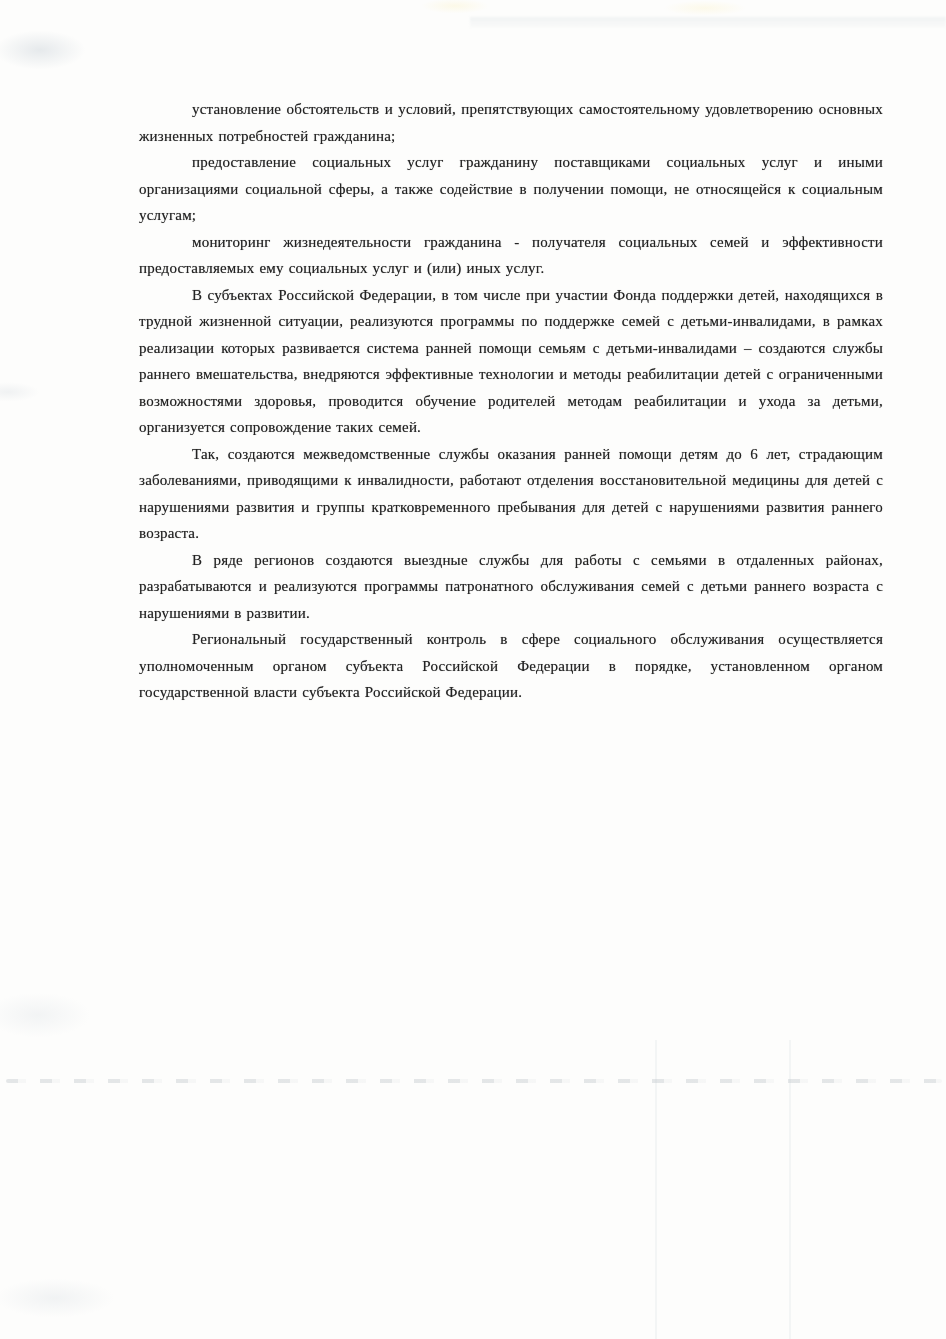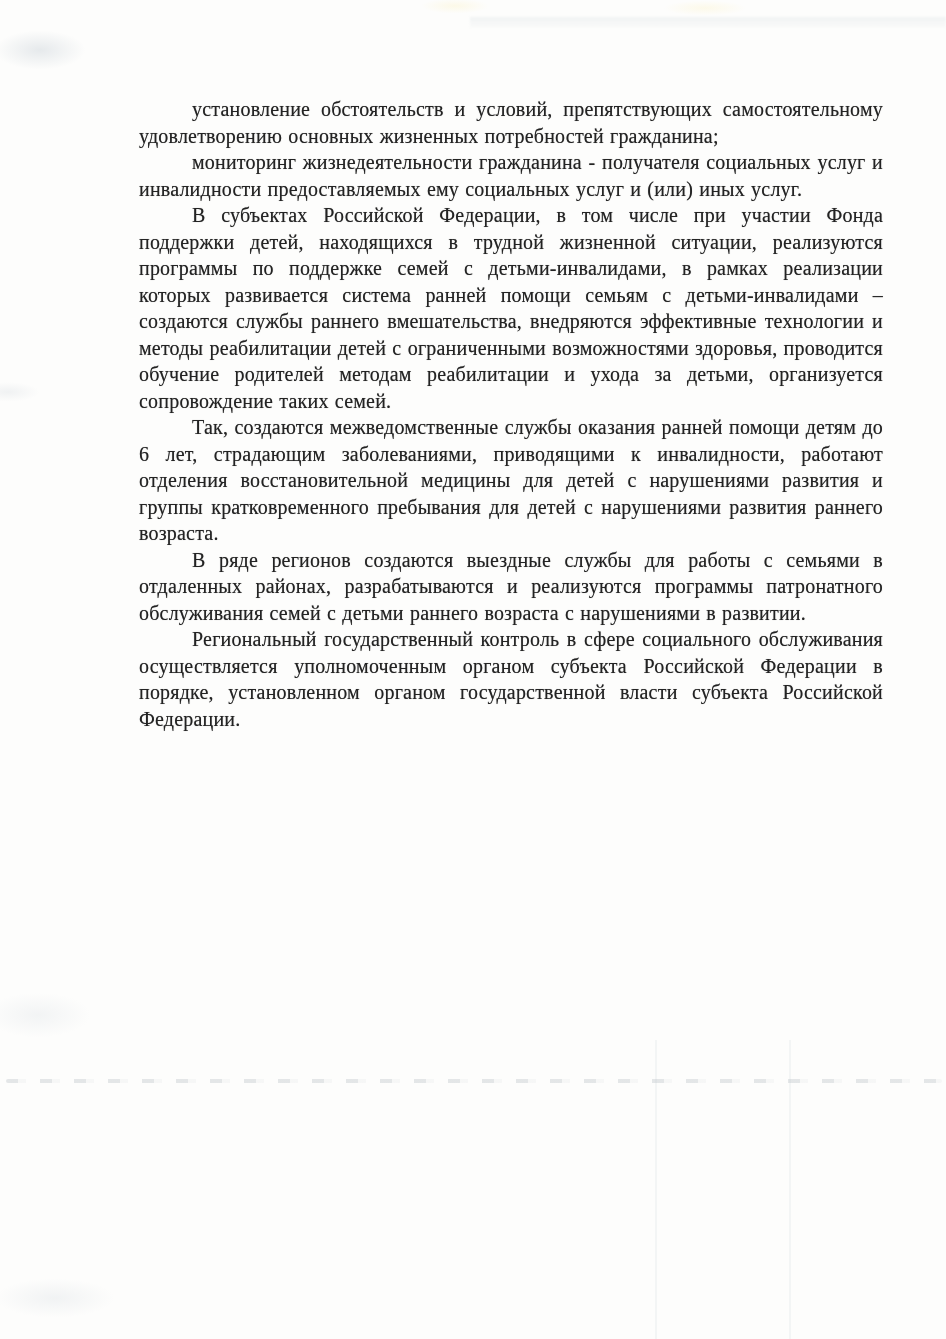--- a/index.html
+++ b/index.html
@@ -48,21 +48,21 @@
     background: rgba(190,200,210,0.15);
   }
   .v-streak.s1 { left: 655px; }
   .v-streak.s2 { left: 789px; }
   .text-block {
     position: absolute;
     left: 139px;
     top: 96px;
     width: 744px;
     font-family: "Liberation Serif", "DejaVu Serif", serif;
-    font-size: 20px;
+    font-size: 15px;
     line-height: 26.5px;
     color: #232323;
     text-align: justify;
     letter-spacing: 0.2px;
     word-spacing: 1px;
     text-shadow: 0 0 0.7px rgba(35,35,35,0.55);
   }
   .text-block p {
     margin: 0;
     text-indent: 53px;
@@ -72,19 +72,20 @@
 <body>
 
 <div class="page">
   <div class="band-top"></div>
   <div class="speckle-line"></div>
   <div class="v-streak s1"></div>
   <div class="v-streak s2"></div>
 
   <div class="text-block">
     <p>установление обстоятельств и условий, препятствующих самостоятельному удовлетворению основных жизненных потребностей гражданина;</p>
-    <p>мониторинг жизнедеятельности гражданина - получателя социальных услуг и инвалидности предоставляемых ему социальных услуг и (или) иных услуг.</p>
+    <p>предоставление социальных услуг гражданину поставщиками социальных услуг и иными организациями социальной сферы, а также содействие в получении помощи, не относящейся к социальным услугам;</p>
+    <p>мониторинг жизнедеятельности гражданина - получателя социальных семей и эффективности предоставляемых ему социальных услуг и (или) иных услуг.</p>
     <p>В субъектах Российской Федерации, в том числе при участии Фонда поддержки детей, находящихся в трудной жизненной ситуации, реализуются программы по поддержке семей с детьми-инвалидами, в рамках реализации которых развивается система ранней помощи семьям с детьми-инвалидами – создаются службы раннего вмешательства, внедряются эффективные технологии и методы реабилитации детей с ограниченными возможностями здоровья, проводится обучение родителей методам реабилитации и ухода за детьми, организуется сопровождение таких семей.</p>
     <p>Так, создаются межведомственные службы оказания ранней помощи детям до 6 лет, страдающим заболеваниями, приводящими к инвалидности, работают отделения восстановительной медицины для детей с нарушениями развития и группы кратковременного пребывания для детей с нарушениями развития раннего возраста.</p>
     <p>В ряде регионов создаются выездные службы для работы с семьями в отдаленных районах, разрабатываются и реализуются программы патронатного обслуживания семей с детьми раннего возраста с нарушениями в развитии.</p>
     <p>Региональный государственный контроль в сфере социального обслуживания осуществляется уполномоченным органом субъекта Российской Федерации в порядке, установленном органом государственной власти субъекта Российской Федерации.</p>
   </div>
 </div>
 
 </body></html>

